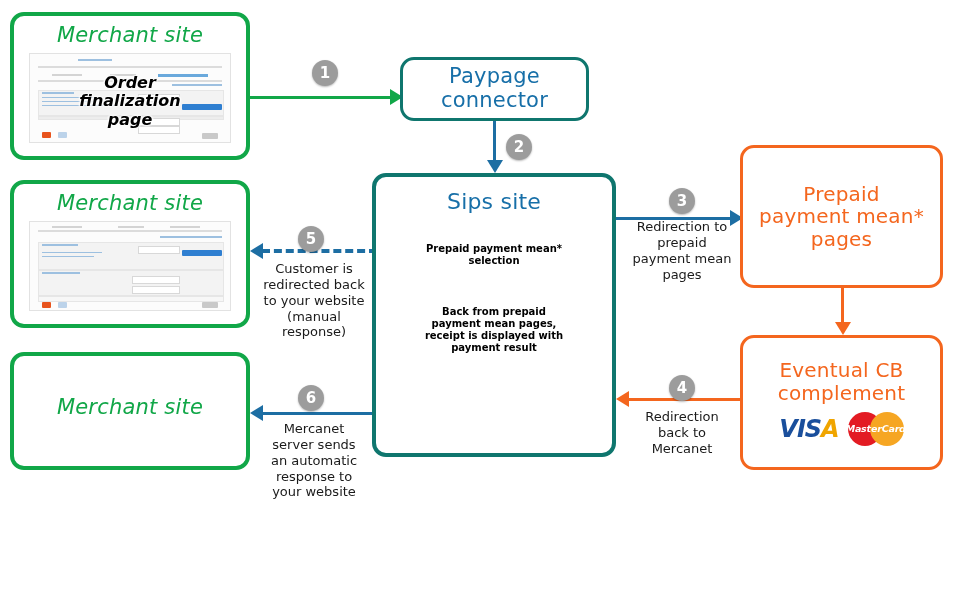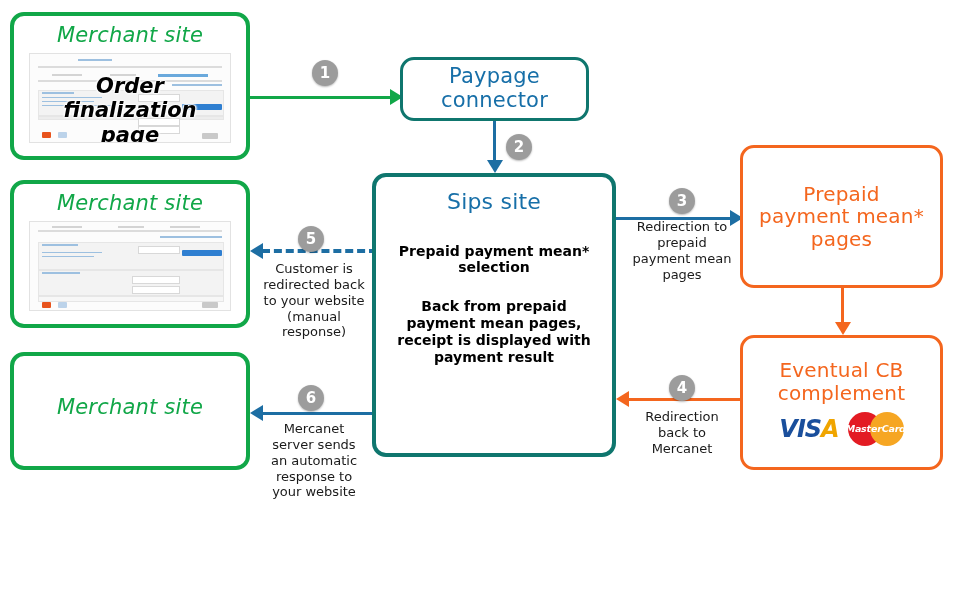--- a/index.html
+++ b/index.html
@@ -35,21 +35,21 @@
     line-height: 1.12;
   }
   .box.green  .box-title { color: #11a748; }
   .box.blue   .box-title { color: #176fa8; }
   .box.orange .box-title { color: #f4661e; }
 
   .box-sub {
     font-weight: bold;
     color: #000;
     text-align: center;
-    font-size: 14px;
+    font-size: 10px;
     line-height: 1.2;
   }
 
   
   .thumb {
     position: relative;
     background: #fcfcfc;
     border: 1px solid #e2e2e2;
     overflow: hidden;
   }
@@ -62,21 +62,21 @@
   .thumb .mcicon { position: absolute; background: #e8541d; width: 9px; height: 6px; border-radius: 1px; }
   .thumb .vsicon { position: absolute; background: #bcd3ea; width: 9px; height: 6px; border-radius: 1px; }
   .thumb .grybtn { position: absolute; background: #c9c9c9; width: 16px; height: 6px; border-radius: 1px; }
 
   .thumb-label {
     position: absolute;
     left: 0; right: 0;
     text-align: center;
     font-weight: bold;
     color: #000;
-    font-size: 21px;
+    font-size: 16px;
     line-height: 1.18;
     z-index: 4;
     text-shadow: 0 0 3px #fff, 0 0 3px #fff, 0 0 2px #fff, 1px 0 2px #fff, -1px 0 2px #fff;
   }
 
   
   .line { position: absolute; }
   .h-line { height: 3px; }
   .v-line { width: 3px; }
   .green-l  { background: #11a748; }
@@ -193,21 +193,21 @@
     </div>
   </div>
 
   <div class="box blue" style="left:400px; top:57px; width:189px; height:64px; justify-content:center;">
     <div class="box-title">Paypage<br>connector</div>
   </div>
 
   <div class="box blue" style="left:372px; top:173px; width:244px; height:284px; border-width:4px;">
     <div class="box-title" style="margin-top:13px; font-size:22px;">Sips site</div>
     <div class="box-sub" style="margin-top:28px;">Prepaid payment mean*<br>selection</div>
-    <div class="box-sub" style="margin-top:22px;">Back from prepaid<br>payment mean pages,<br>receipt is displayed with<br>payment result</div>
+    <div class="box-sub" style="margin-top:39px;">Back from prepaid<br>payment mean pages,<br>receipt is displayed with<br>payment result</div>
   </div>
 
   <div class="box orange" style="left:740px; top:145px; width:203px; height:143px; justify-content:center;">
     <div class="box-title" style="font-size:20px;">Prepaid<br>payment mean*<br>pages</div>
   </div>
 
   <div class="box orange" style="left:740px; top:335px; width:203px; height:135px; justify-content:center;">
     <div class="box-title" style="font-size:20px;">Eventual CB<br>complement</div>
     <div class="cards">
       <div class="visa">VIS<span class="tail">A</span></div>

